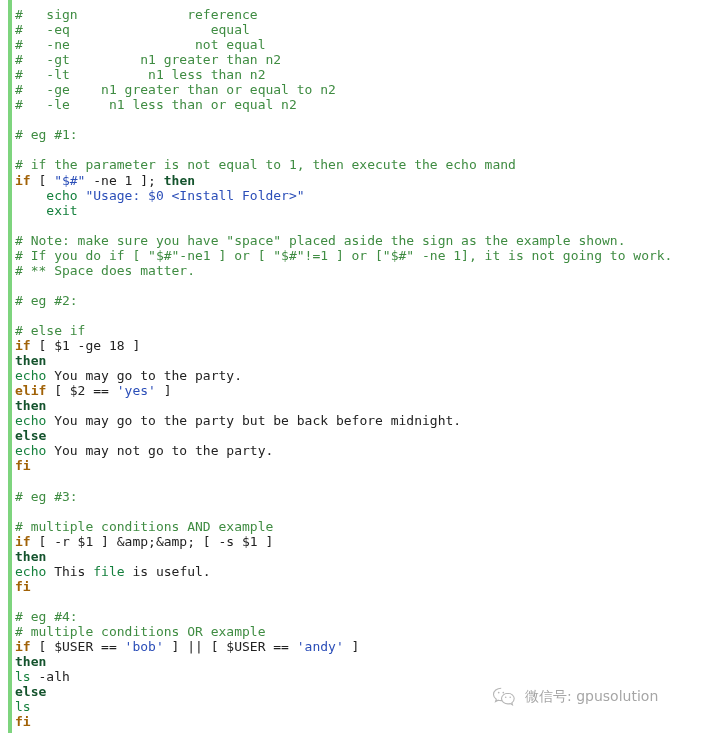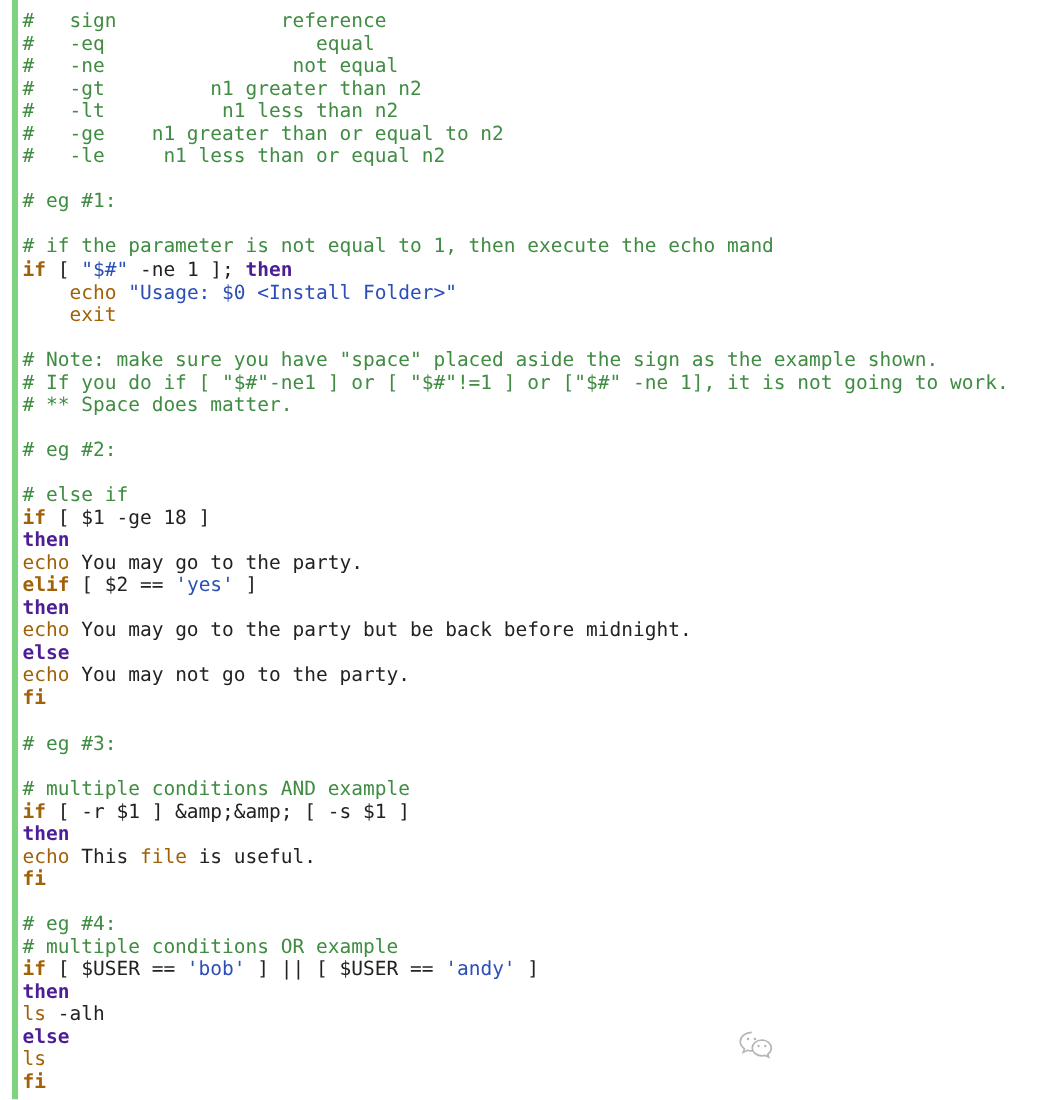--- a/index.html
+++ b/index.html
@@ -47,22 +47,22 @@
 
   .ln {
     display: block;
     height: 15.05px;
     white-space: pre;
   }
 
   
   .cmt  { color: #3f8c42; }          
   .kw   { color: #a16207; font-weight: bold; }   
-  .kw2  { color: #4c1d95; font-weight: bold; }   
-  .fn   { color: #a16207; }          
+  .kw2  { color: #14532d; font-weight: bold; }   
+  .fn   { color: #15803d; }          
   .str  { color: #2b4eb8; }          
   .pln  { color: #222222; }          
 
   
   #watermark {
     position: absolute;
     left: 492px;
     top: 686px;
     display: flex;
     align-items: center;
@@ -99,15 +99,16 @@
           <path d="M16.0 7.3c-3.6 0-6.5 2.4-6.5 5.3s2.9 5.3 6.5 5.3c.8 0 1.5-.1 2.2-.3l2.3 1.2-.6-2.0c1.4-1.0 2.3-2.5 2.3-4.2 0-2.9-2.9-5.3-6.2-5.3z"></path>
         </g>
         <g fill="#8a8a8a">
           <circle cx="6.7" cy="6.6" r="0.85"></circle>
           <circle cx="11.3" cy="6.6" r="0.85"></circle>
           <circle cx="13.7" cy="11.3" r="0.8"></circle>
           <circle cx="18.2" cy="11.3" r="0.8"></circle>
         </g>
       </svg>
     </span>
+    <span class="wm-text">微信号: gpusolution</span>
   </div>
 
 </div>
 
 </body></html>

